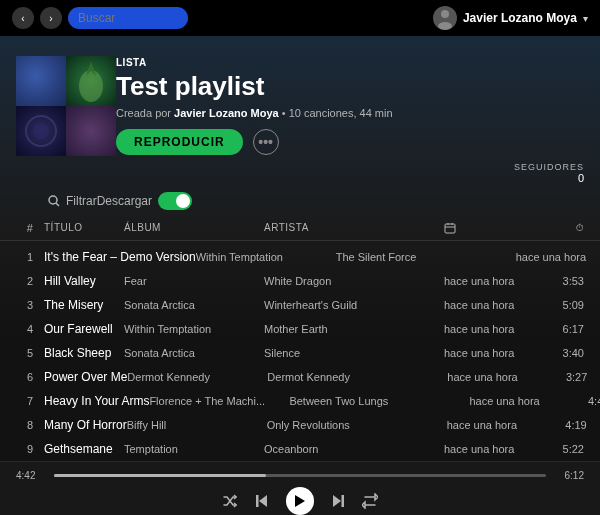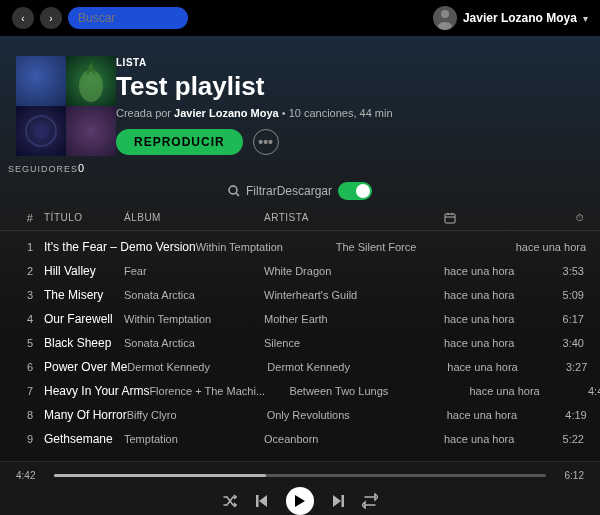--- a/index.html
+++ b/index.html
@@ -180,43 +180,45 @@
       display: flex;
       align-items: center;
       justify-content: center;
       font-size: 14px;
       font-weight: 700;
     }
 
     
     .followers-section {
       display: flex;
-      flex-direction: row;
+      flex-direction: column;
       align-items: flex-end;
-      padding: 0 8px;
+      padding: 0 16px;
       margin-top: -10px;
       margin-bottom: 4px;
+      justify-content: center;
     }
     .followers-label {
       font-size: 9px;
       color: #b3b3b3;
       letter-spacing: 1px;
       text-transform: uppercase;
     }
     .followers-count {
       font-size: 11px;
       color: #fff;
     }
 
     
     .controls-bar {
       display: flex;
       align-items: center;
-      justify-content: center;
+      justify-content: flex-start;
       padding: 4px 16px 8px;
+      margin-left: 32px;
     }
     .filter-box {
       display: flex;
       align-items: center;
       gap: 6px;
       color: #b3b3b3;
       font-size: 12px;
     }
     .download-toggle {
       display: flex;
@@ -528,21 +530,21 @@
       <div class="track-artist">Florence + The Machi...</div>
       <div class="track-album">Between Two Lungs</div>
       <div class="track-time-added">hace una hora</div>
       <div class="track-duration">4:47</div>
     </div>
       <div class="track-row">
       <div class="track-num">8</div>
       <div>
         <div class="track-name">Many Of Horror</div>
       </div>
-      <div class="track-artist">Biffy Clyro</div>
+      <div class="track-artist">Biffy Hill</div>
       <div class="track-album">Only Revolutions</div>
       <div class="track-time-added">hace una hora</div>
       <div class="track-duration">4:19</div>
     </div>
       <div class="track-row">
       <div class="track-num">9</div>
       <div>
         <div class="track-name">Gethsemane</div>
       </div>
       <div class="track-artist">Temptation</div>

